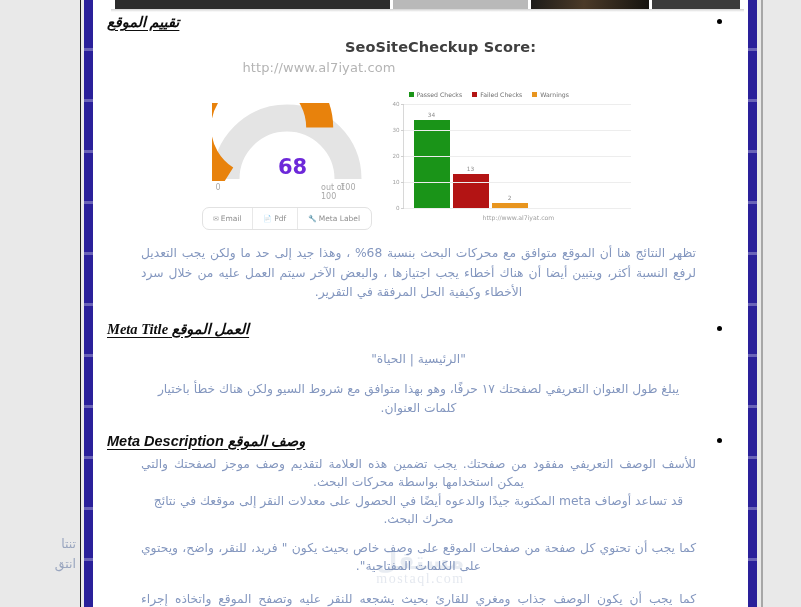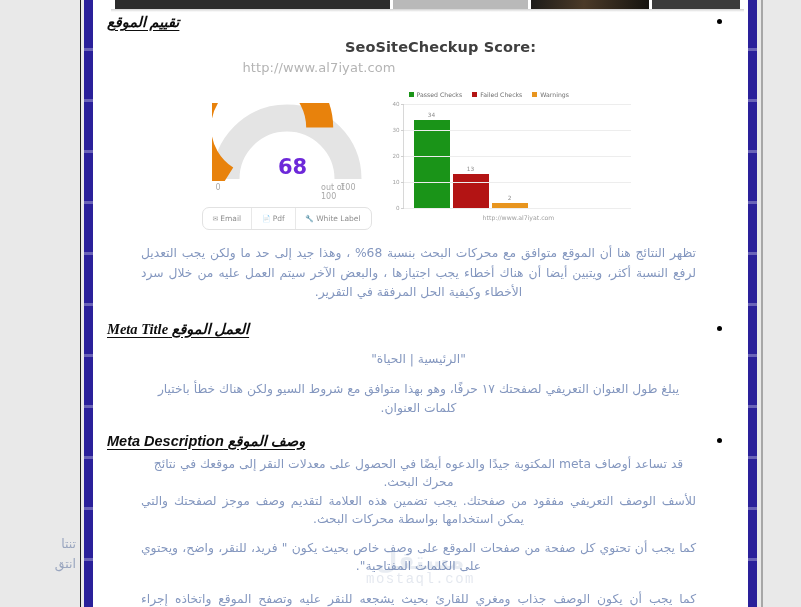--- a/index.html
+++ b/index.html
@@ -386,21 +386,21 @@
   }
   .wm-ar {
     font-family: "DejaVu Sans", "Liberation Sans", sans-serif;
     font-size: 24px;
     font-weight: bold;
     color: rgba(120,140,175,0.17);
     letter-spacing: 1px;
     direction: rtl;
   }
   .wm-en {
-    font-family: Liberation Mono, monospace;
+    font-family: Liberation Serif, serif;
     font-size: 14px;
     color: rgba(120,140,175,0.20);
     letter-spacing: 1.5px;
     margin-top: -4px;
     text-align: right;
   }
 </style>
 </head>
 <body>
 
@@ -459,21 +459,21 @@
             </div>
 
             <div class="btn-row">
               <div class="gbtn">
                 <span class="btn-ico">✉</span><span>Email</span>
               </div>
               <div class="gbtn">
                 <span class="btn-ico">📄</span><span>Pdf</span>
               </div>
               <div class="gbtn">
-                <span class="btn-ico">🔧</span><span>White Label</span>
+                <span class="btn-ico">🔧</span><span>Meta Label</span>
               </div>
             </div>
           </div>
 
           <div class="chart-col">
             <div class="legend" id="chart-legend">
                 <div class="legend-item">
                   <span class="legend-swatch" style="background: rgb(26, 148, 24);"></span>
                   <span>Passed Checks</span>
                 </div>
@@ -537,22 +537,22 @@
       <div class="gap-14"></div>
       <p class="para">يبلغ طول العنوان التعريفي لصفحتك ١٧ حرفًا، وهو بهذا متوافق مع شروط السيو ولكن هناك خطأ باختيار كلمات العنوان.</p>
 
       <div class="gap-14"></div>
 
       <div class="bullet-heading sans">
         <span class="bullet-dot"></span>
         <span class="htext">وصف الموقع  Meta Description</span>
       </div>
       <div class="gap-6"></div>
+      <p class="para just tight">للأسف  الوصف التعريفي مفقود من صفحتك. يجب تضمين هذه العلامة لتقديم وصف موجز لصفحتك والتي يمكن استخدامها بواسطة محركات البحث.</p>
       <p class="para tight">قد تساعد أوصاف meta المكتوبة جيدًا والدعوه أيضًا في الحصول على معدلات النقر إلى موقعك في نتائج محرك البحث.</p>
-      <p class="para just tight">للأسف  الوصف التعريفي مفقود من صفحتك. يجب تضمين هذه العلامة لتقديم وصف موجز لصفحتك والتي يمكن استخدامها بواسطة محركات البحث.</p>
       <div class="gap-10"></div>
       <p class="para just tight">كما يجب أن تحتوي كل صفحة من صفحات الموقع على وصف خاص بحيث يكون " فريد، للنقر، واضح، ويحتوي على الكلمات المفتاحية".</p>
       <div class="gap-14"></div>
       <p class="para just tight">كما يجب أن يكون الوصف جذاب ومغري للقارئ  بحيث يشجعه للنقر عليه وتصفح الموقع واتخاذه إجراء كتسجيل الدخول والاشتراك وغيره.</p>
 
     </div>
 
     <div class="watermark">
       <div class="wm-ar">مستقل</div>
       <div class="wm-en">mostaql.com</div>

